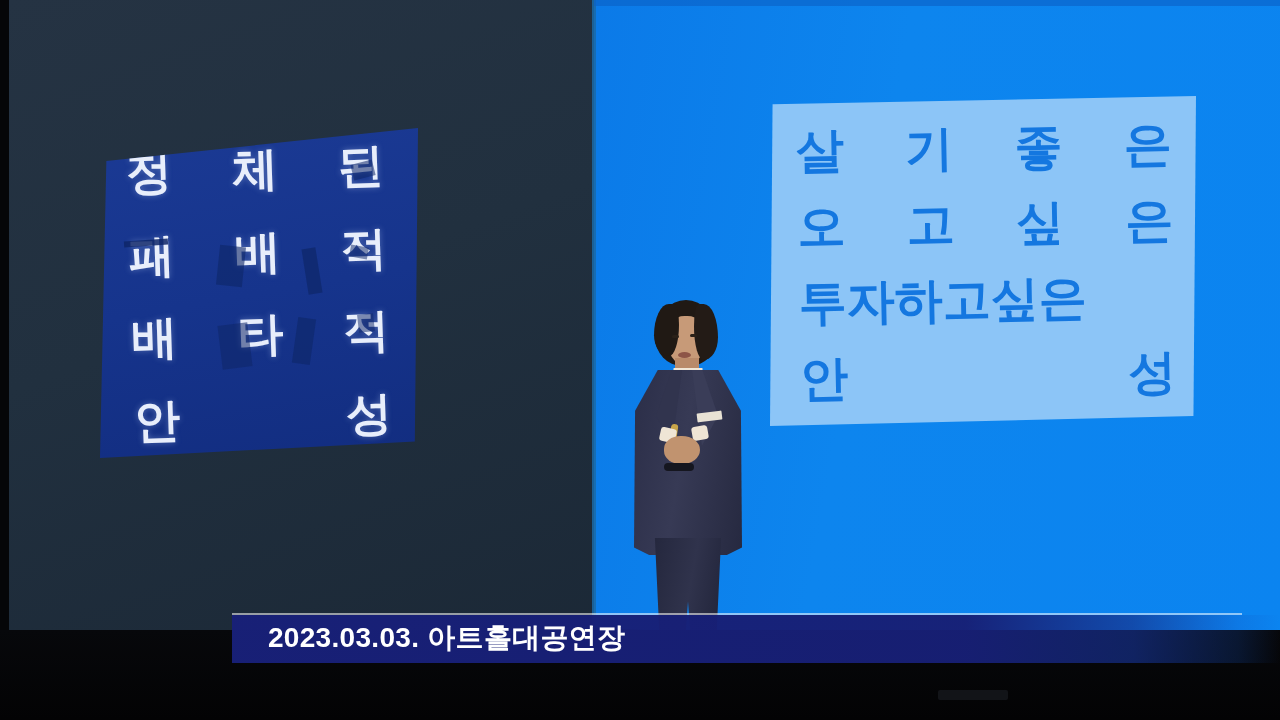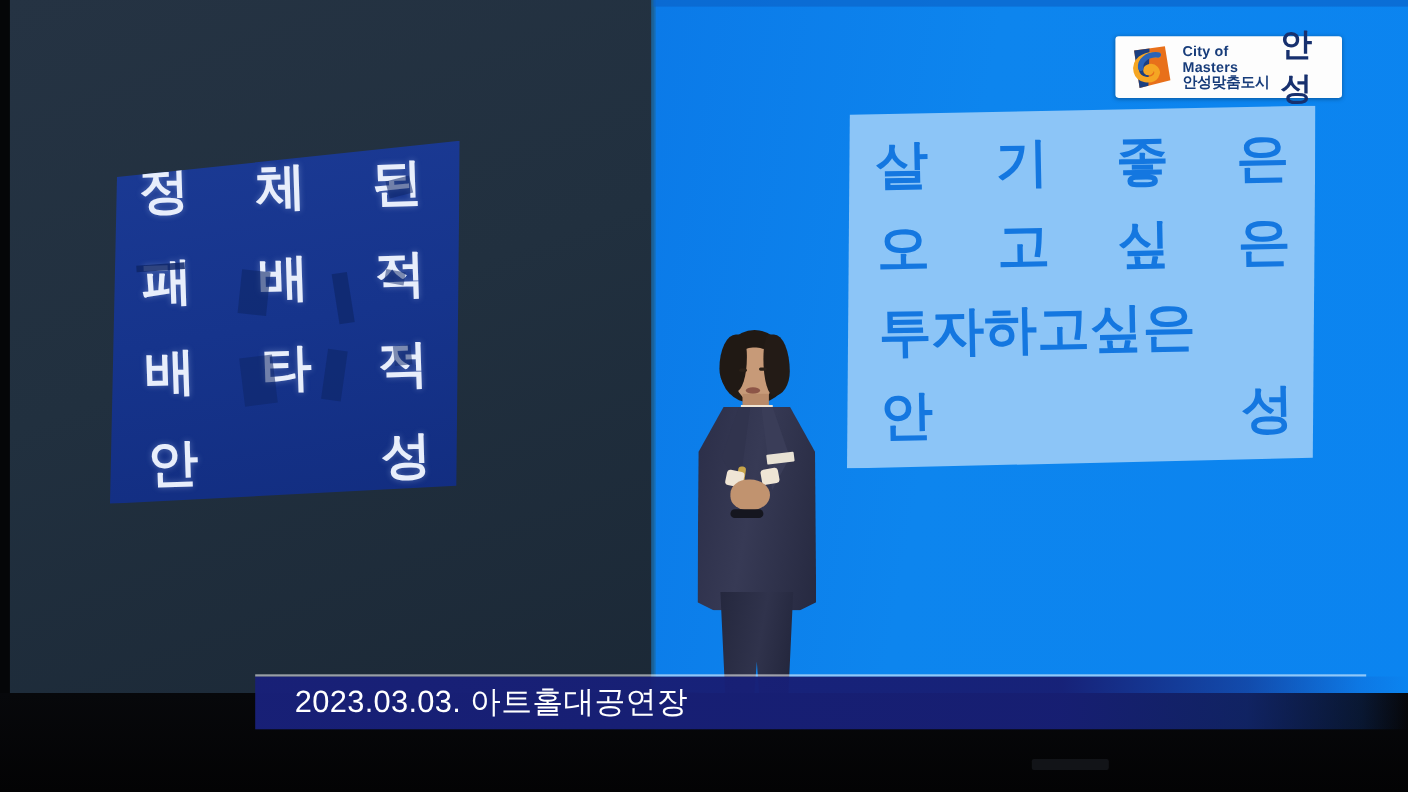--- a/index.html
+++ b/index.html
@@ -303,21 +303,21 @@
         rgba(21,48,140,.68) 86%,
         rgba(20,80,190,.22) 96%,
         rgba(18,110,220,0) 100%);
   }
   .lt-sub-bar .lt-text {
     position: absolute;
     left: 36px; top: 50%;
     transform: translateY(-52%);
     color: #ffffff;
     font-size: 28px;
-    font-weight: 400;
+    font-weight: 700;
     letter-spacing: .3px;
   }
   .lt-divider {
     position: absolute;
     left: 232px; top: 613px;
     width: 1010px; height: 2px;
     background: rgba(255,255,255,.55);
   }
 
   
@@ -441,35 +441,20 @@
     <div class="sp-cuff-r"></div>
     <div class="sp-hands"></div>
     <div class="sp-belt"></div>
     <div class="sp-trousers"></div>
   </div>
 
   <div class="floor-edge"></div>
   <div class="floor"></div>
   <div class="floor-object"></div>
 
-  <div class="logo-box">
-    <svg class="logo-mark" viewBox="0 0 44 42">
-      <path d="M8 6 L36 2 L41 33 L13 40 Z" fill="#e8701a"></path>
-      <path d="M8 6 L22 4 L21 38 L13 40 Z" fill="#1b3f80"></path>
-      <path d="M30 10 C16 8 8 16 10 25 C12 33 24 35 28 29 C31 24 26 19 21 21 C18 22 18 26 21 26 C23 26 24 24 23 23" fill="none" stroke="#f5a623" stroke-width="5" stroke-linecap="round"></path>
-      <path d="M30 10 C20 9 13 15 14 22" fill="none" stroke="#2a63b8" stroke-width="5" stroke-linecap="round"></path>
-    </svg>
-    <div class="logo-txt">
-      <div class="logo-lines">
-        <span class="logo-en">City of Masters</span>
-        <span class="logo-kr">안성맞춤도시</span>
-      </div>
-      <span class="logo-big">안성</span>
-    </div>
-  </div>
 
   <div class="lt-sub-bar">
     <span class="lt-text">2023.03.03. 아트홀대공연장</span>
   </div>
   <div class="lt-divider"></div>
 
 
 </div>
 
 </body></html>

